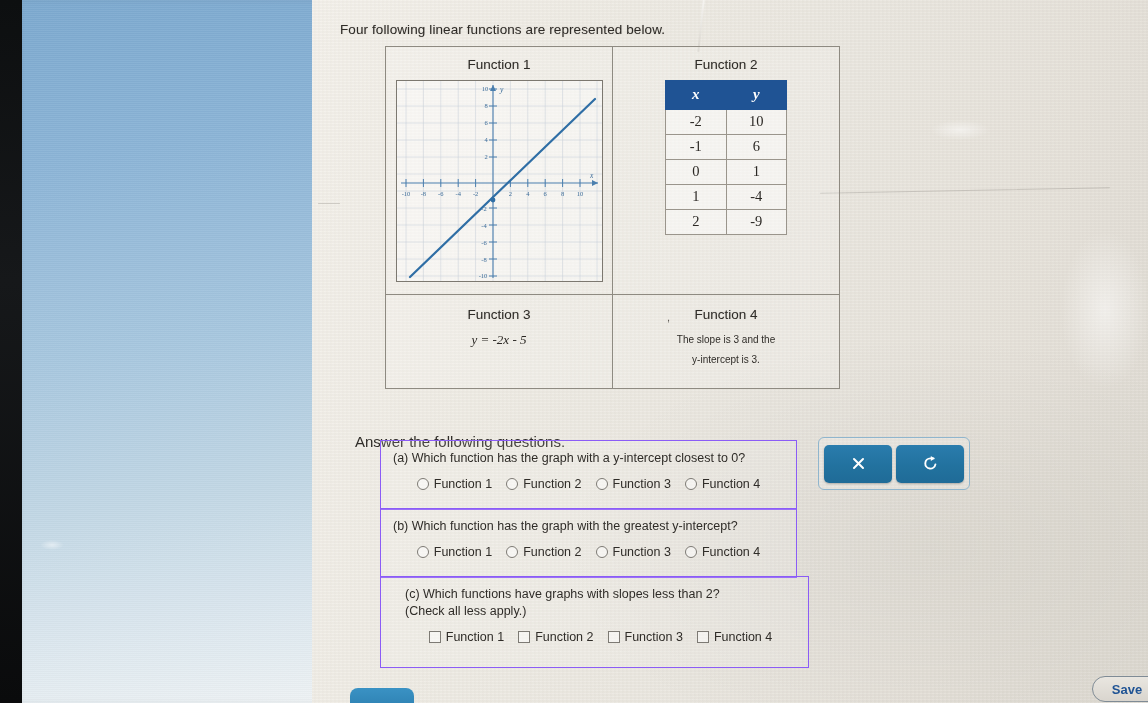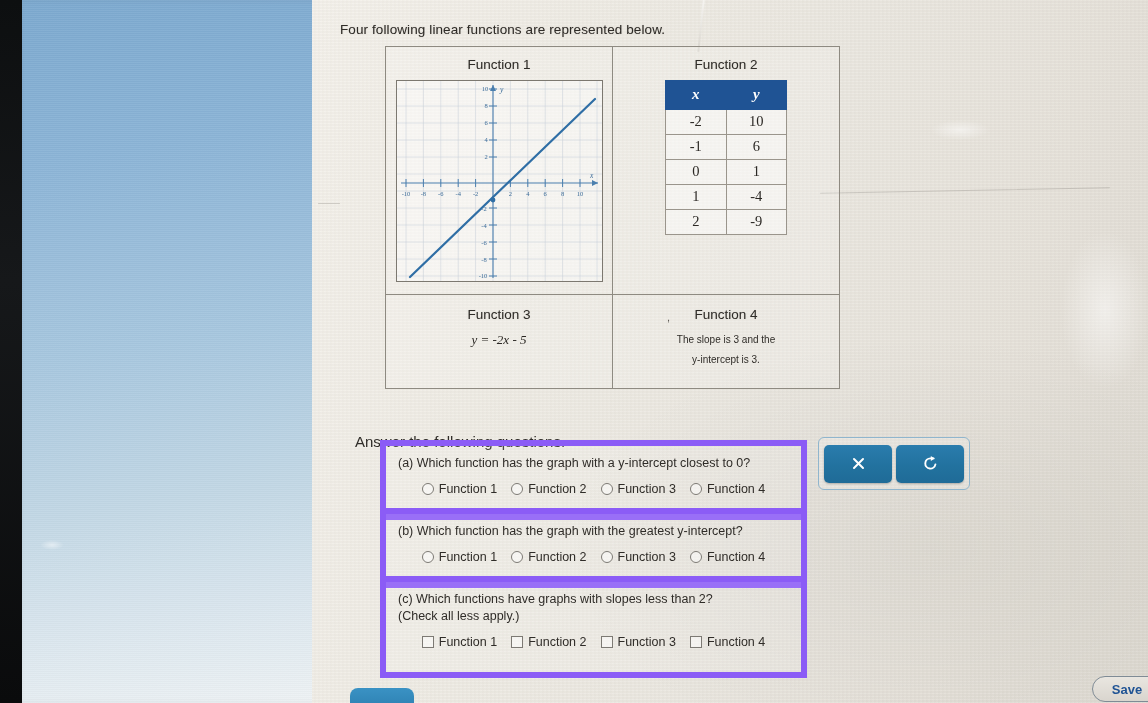--- a/index.html
+++ b/index.html
@@ -115,26 +115,26 @@
     position: relative; overflow: hidden;
   }
   .graph-wrap svg{ display:block; }
 
   
   .answer-lead{
     position:absolute; left: 25px; top: 413px; font-size: 15px; color:#2f2c28;margin-top:20px;
   }
   .qbox{
     position:absolute; left: 50px; width: 415px;
-    border: 6px solid #8b5cf6; background: rgba(255,255,255,0.12);
+    border: 1px solid #8b5cf6; background: rgba(255,255,255,0.12);
     font-size: 12.5px; color:#2f2c28;
   }
   #qa{ top: 440px; height: 68px; }
   #qb{ top: 508px; height: 68px; }
-  #qc{ top: 576px; height: 90px; }
+  #qc{ top: 576px; height: 90px; padding-left: 12px; }
   .qtext{ padding: 9px 12px 0 12px; line-height: 17px; }
   .opts{
     display:flex; gap: 14px; justify-content:center;
     padding: 10px 0 0; align-items:center;
   }
   .opt{ display:flex; align-items:center; gap: 5px; cursor:pointer; }
   .radio{
     width: 10px; height: 10px; border-radius: 50%;
     border: 1px solid #7d7a74; background: rgba(255,255,255,0.5);
     box-shadow: inset 0 0 1px rgba(255,255,255,.8);

